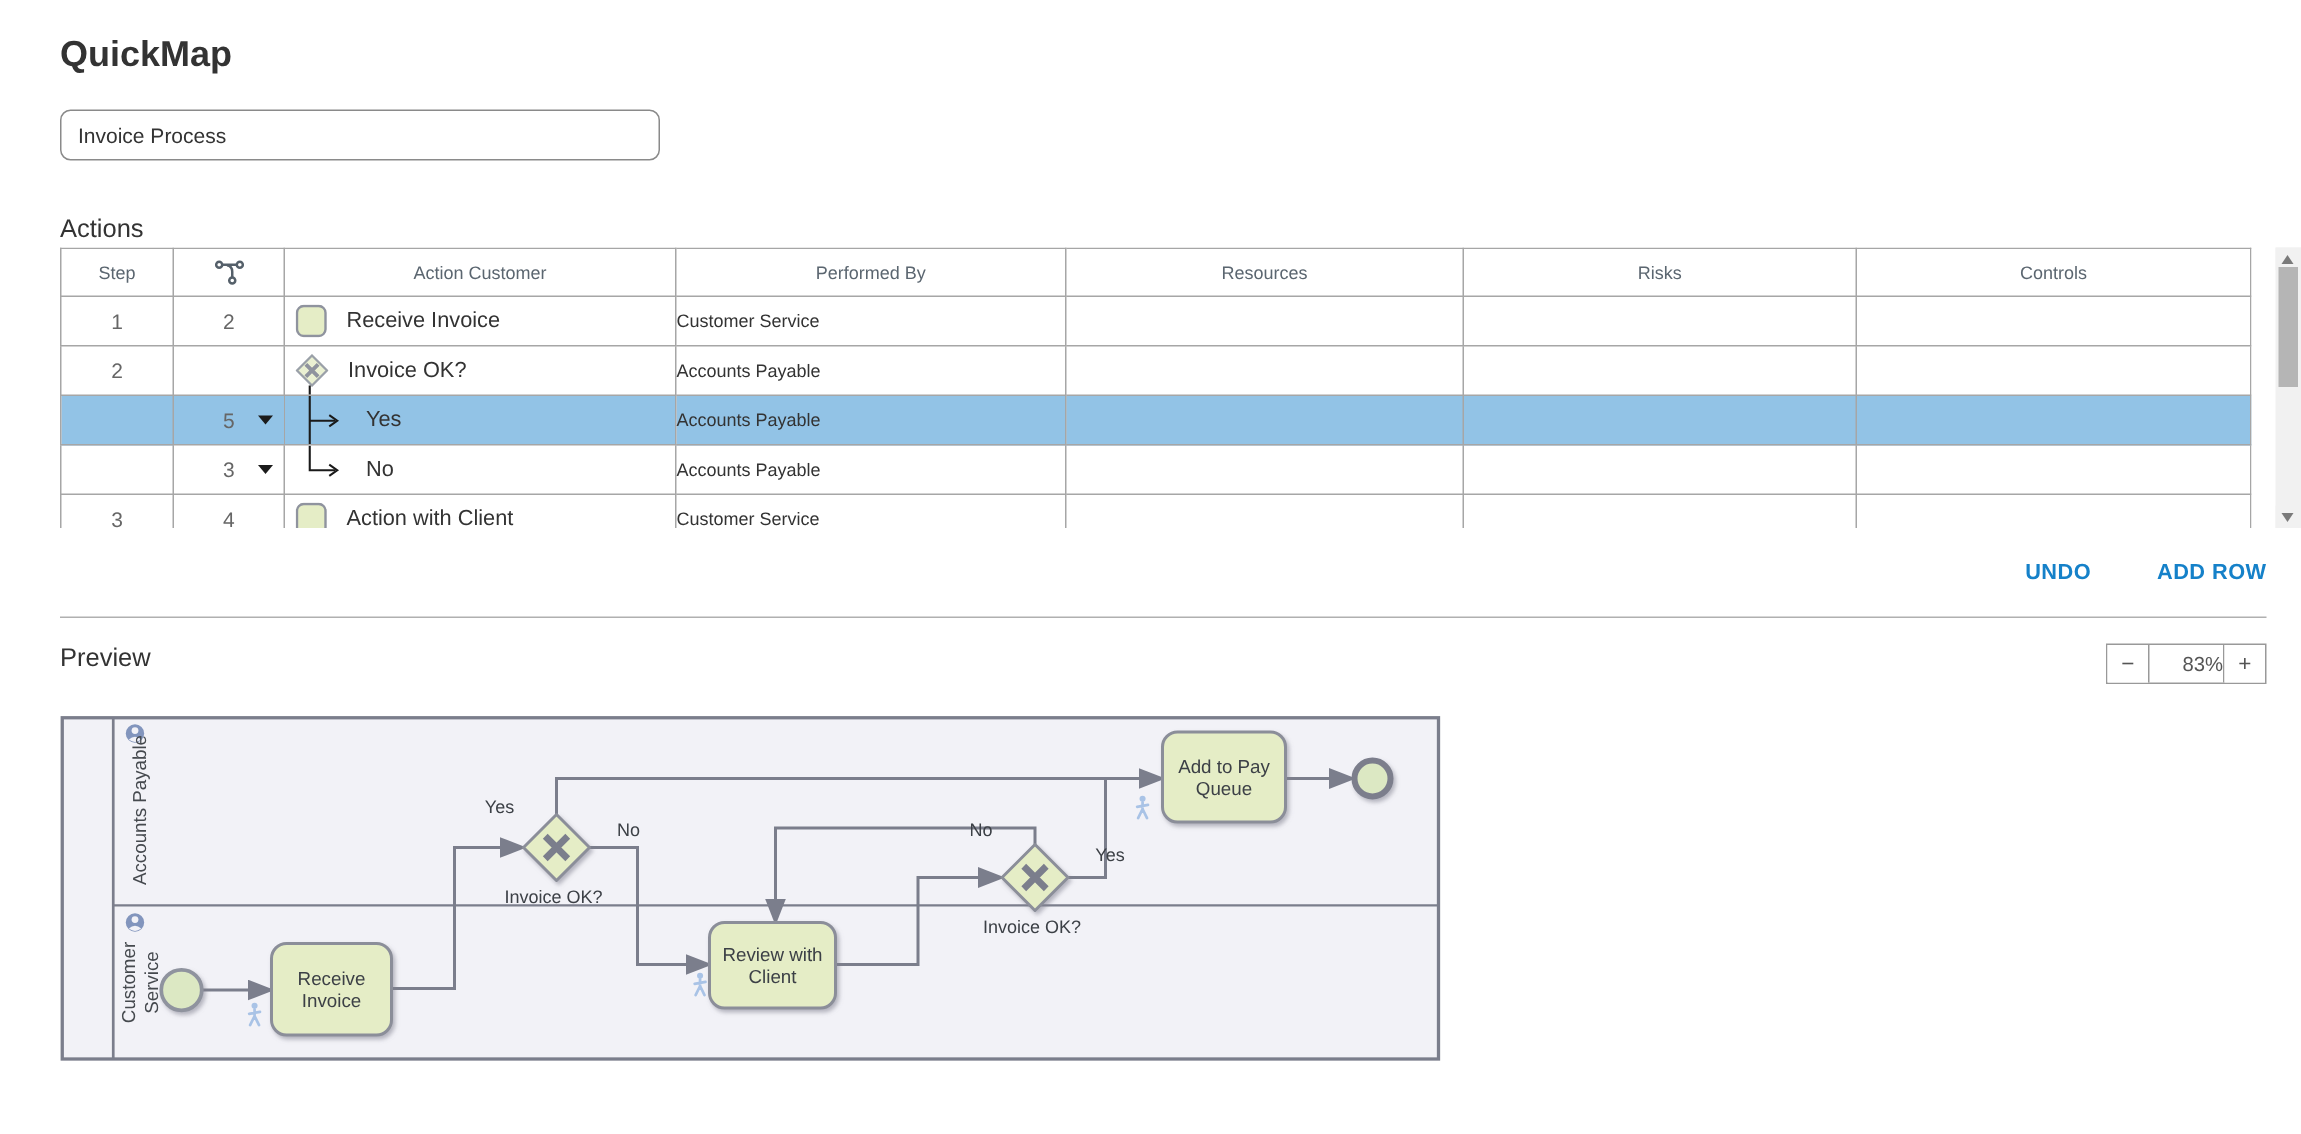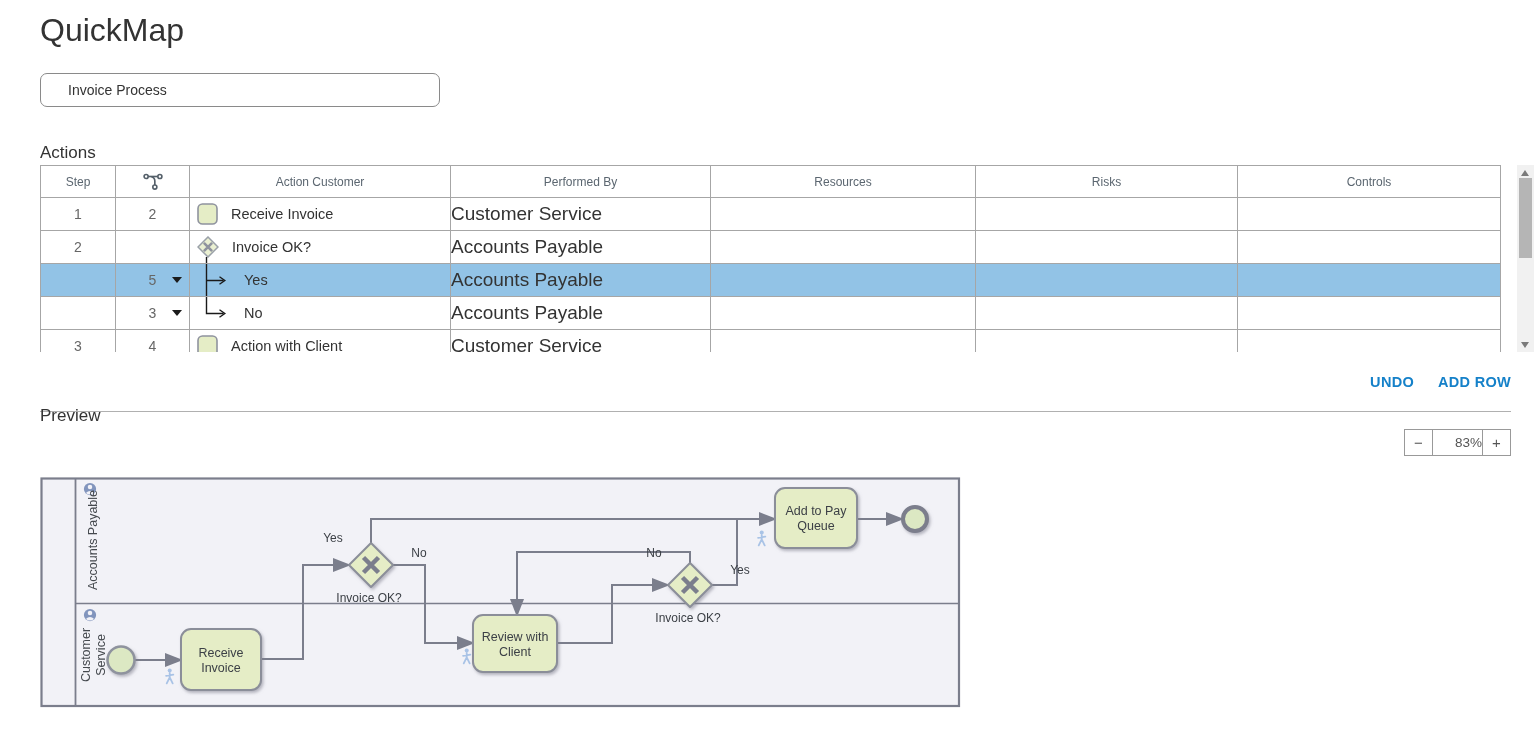--- a/index.html
+++ b/index.html
@@ -1,60 +1,60 @@
 <!DOCTYPE html>
 <html><head>
 <meta charset="utf-8">
 <style>
   * { margin:0; padding:0; box-sizing:border-box; }
   html,body { background:#fff; }
   .page { position:relative; width:1534px; height:756px; background:#fff;
           font-family:"Liberation Sans","DejaVu Sans",sans-serif; overflow:hidden; }
 
-  .title { position:absolute; left:40px; top:12px; font-size:32px; font-weight:400; color:#333; }
+  .title { position:absolute; left:40px; top:23px; font-size:24px; font-weight:700; color:#333; }
   .name-input { position:absolute; left:40px; top:73px; width:400px; height:34px;
-                border:1px solid #8a8a8a; border-radius:7px; padding:0 27px;
+                border:1px solid #8a8a8a; border-radius:7px; padding:0 11px;
                 font-size:14px; color:#333; font-family:inherit; outline:none; background:#fff; }
   .actions-heading { position:absolute; left:40px; top:143px; font-size:17px; font-weight:400; color:#333; }
 
   .table-wrap { position:absolute; left:40px; top:165px; width:1461px; height:187px; overflow:hidden; }
   table.actions { border-collapse:collapse; table-layout:fixed; width:1460px; background:#fff; }
   table.actions th, table.actions td { border:1px solid #a6a6a6; height:32px; padding:0; }
   table.actions th { color:#5b6670; font-size:12px; font-weight:400; text-align:center; }
   td.c-step { text-align:center; color:#666; font-size:14px; }
   td.c-branch { position:relative; text-align:center; color:#666; font-size:14px; }
   .dd-arrow { position:absolute; right:7px; top:50%; margin-top:-3px; width:0; height:0;
               border-left:5px solid transparent; border-right:5px solid transparent;
               border-top:6px solid #1b1b1b; cursor:pointer; }
   td.c-action { position:relative; font-size:14.5px; color:#333; overflow:hidden; }
   .tree { position:absolute; left:0; top:0; }
   .tree path { stroke:#1a1a1a; stroke-width:1.4; fill:none; }
   .action-inner { display:flex; align-items:center; padding-left:7px; gap:13px; height:32px; }
   .action-inner.treed { padding-left:54px; }
   .node-icon { display:flex; align-items:center; }
-  td.c-pby { padding-left:9px; font-size:19px; color:#333;margin-left:36px; }
+  td.c-pby { padding-left:9px; font-size:12px; color:#333;margin-left:36px; }
   td.c-empty { background:transparent; }
   tr.selected td { background:#92c3e6; }
   .muted-text { color:#6e7b87; }
 
   .sb { position:absolute; left:1517px; top:165px; width:17px; height:187px; background:#f1f1f1; }
   .sb-btn { position:absolute; left:0; width:17px; height:15px; background:#f1f1f1; border:none; cursor:pointer; }
   .sb-btn span { position:absolute; left:4px; width:0; height:0;
                  border-left:4.5px solid transparent; border-right:4.5px solid transparent; }
   .sb-up { top:0; } .sb-up span { top:5px; border-bottom:6px solid #7a7a7a; }
   .sb-down { bottom:0; } .sb-down span { top:5px; border-top:6px solid #7a7a7a; }
   .sb-thumb { position:absolute; left:2px; top:13px; width:13px; height:80px; background:#b5b5b5; cursor:grab; }
 
   .btn-row { position:absolute; left:40px; top:374px; width:1471px; display:flex;
-             justify-content:flex-end; gap:24px; }
+             justify-content:flex-end; gap:44px; }
   .link-btn { background:none; border:none; color:#1581c9; font-weight:700; font-size:14.5px;
               letter-spacing:.3px; cursor:pointer; font-family:inherit; }
 
   .divider { position:absolute; left:40px; top:411px; width:1471px; border-top:1px solid #b0b0b0; }
-  .preview-heading { position:absolute; left:40px; top:406px; font-size:17px; font-weight:400; color:#333;text-align:right; }
+  .preview-heading { position:absolute; left:40px; top:429px; font-size:17px; font-weight:400; color:#333;text-align:right; }
 
   .zoom-ctl { position:absolute; left:1404px; top:429px; width:107px; height:27px; display:flex;
               border:1px solid #999; background:#fff; }
   .zoom-btn { width:27px; border:none; background:#fff; color:#555; font-size:15px; cursor:pointer;
               font-family:inherit; line-height:25px; padding:0; }
   .zoom-val { flex:1; border-left:1px solid #999; border-right:1px solid #999; text-align:right;
               line-height:25px; font-size:13.5px; color:#555; }
 
   .diagram { position:absolute; left:40px; top:477px; width:921px; height:231px; }
   .diagram text { font-family:"Liberation Sans","DejaVu Sans",sans-serif; }

